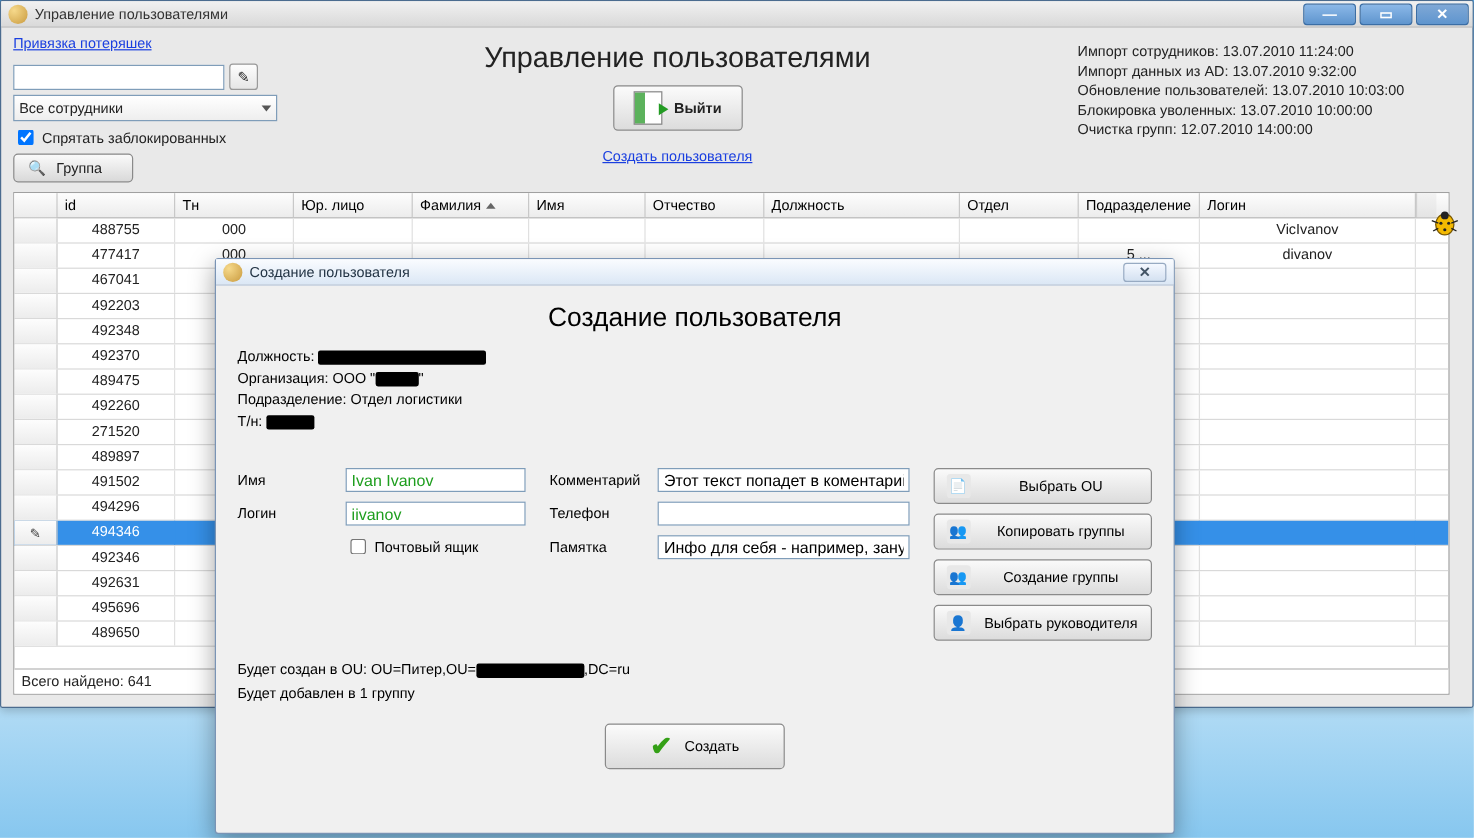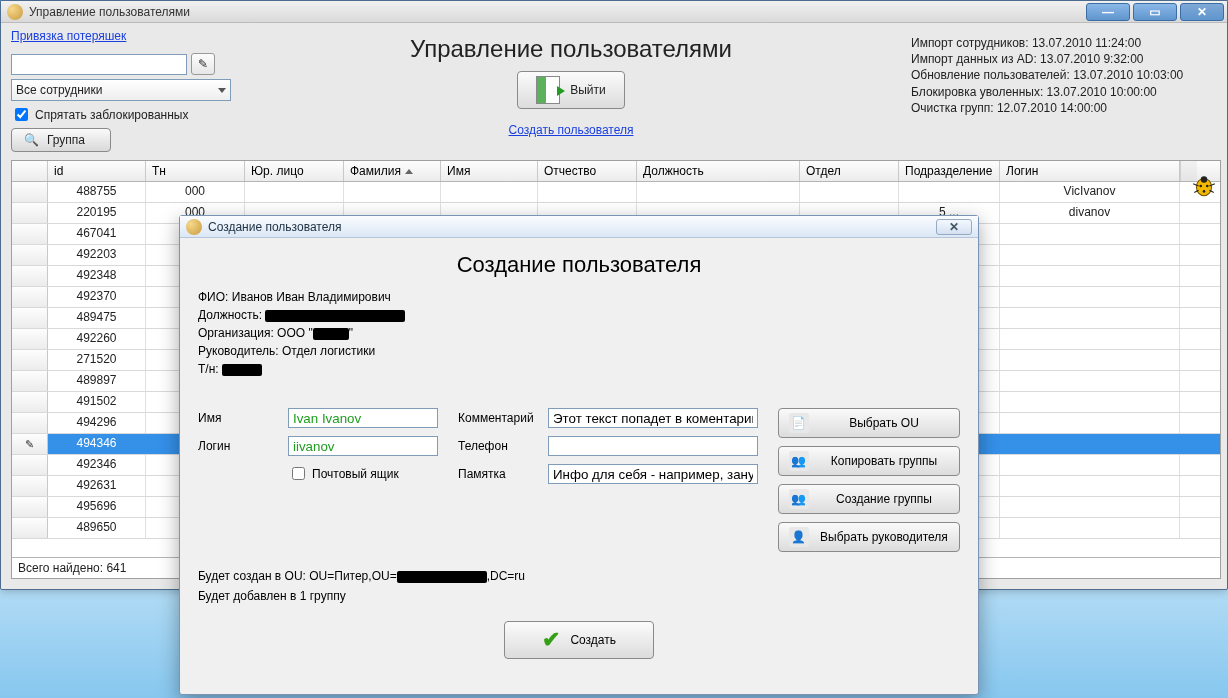--- a/index.html
+++ b/index.html
@@ -4,35 +4,35 @@
 <style>
   * { box-sizing: border-box; }
   html, body { margin:0; padding:0; font-family: "Segoe UI", Tahoma, Arial, sans-serif; font-size:12px; width:1228px; height:698px; overflow:hidden; background: linear-gradient(180deg,#3b94d8 0%, #9fd7f7 15%, #d6eefb 35%, #e5f4fc 65%, #87c7ef 100%); }
   .window { position:absolute; left:0; top:0; width:1228px; height:590px; background:#e9e9e9; border:1px solid #4b6c8f; border-radius:2px; box-shadow:0 2px 8px rgba(0,0,0,.2); }
   .titlebar { height:22px; background:linear-gradient(#f1f1f1,#d9d9d9); display:flex; align-items:center; padding:0 0 0 6px; border-bottom:1px solid #bbb; }
   .titlebar .icon { width:16px; height:16px; margin-right:6px; background:radial-gradient(circle at 30% 30%, #f6d98b, #c99a3e); border-radius:50%; display:inline-block; }
   .titlebar .title { flex:1; color:#333; }
   .winbtns { display:flex; gap:3px; padding-right:3px; }
   .winbtn { width:44px; height:18px; border:1px solid #3b6ea5; border-radius:3px; background:linear-gradient(#8bb8e8,#5f95ce); display:flex; align-items:center; justify-content:center; color:#fff; font-weight:bold; }
   .winbtn.close { background:linear-gradient(#7fa8d6,#5f95ce); }
-  .content { position:relative; padding:6px 6px 10px 10px; display:flex; flex-direction:column; height:calc(100% - 22px); color:#222; }
+  .content { position:relative; padding:6px 19px 10px 10px; display:flex; flex-direction:column; height:calc(100% - 22px); color:#222; }
   .toprow { display:flex; align-items:flex-start; gap:8px; }
   .leftcol { width:220px; display:flex; flex-direction:column; gap:4px; }
   .link { color:#1a3fe0; text-decoration:underline; cursor:pointer; }
   .searchrow { display:flex; gap:4px; align-items:center; margin-top:6px; }
   .txt { height:21px; border:1px solid #7f9db9; padding:2px 4px; background:#fff; }
   .sqbtn { width:24px; height:22px; border:1px solid #999; border-radius:3px; background:linear-gradient(#fdfdfd,#e6e6e6); display:flex; align-items:center; justify-content:center; }
   .combo { height:22px; border:1px solid #7f9db9; background:linear-gradient(#fff,#eee); display:flex; align-items:center; padding:0 4px; justify-content:space-between; }
   .chev { width:0; height:0; border-left:4px solid transparent; border-right:4px solid transparent; border-top:5px solid #555; }
   .checkrow { display:flex; align-items:center; gap:4px; }
   .btn { height:24px; border:1px solid #8a8a8a; border-radius:4px; background:linear-gradient(#fafafa,#d9d9d9); display:flex; align-items:center; padding:0 12px; gap:8px; color:#222; }
   .findbtn { width:100px; }
   .midcol { flex:1; display:flex; flex-direction:column; align-items:center; gap:8px; }
   .headline { font-size:24px; font-weight:400; color:#222; margin-top:6px; font-family: "Arial", sans-serif; }
-  .bigbtn { width:108px; height:38px; border:1px solid #8a8a8a; border-radius:4px; background:linear-gradient(#fbfbfb,#dcdcdc); display:flex; align-items:center; justify-content:center; gap:10px; }
+  .bigbtn { width:108px; height:38px; border:1px solid #8a8a8a; border-radius:4px; background:linear-gradient(#fbfbfb,#dcdcdc); display:flex; align-items:center; justify-content:center; gap:10px;font-weight:bold; }
   .exiticon { width:24px; height:28px; background:linear-gradient(90deg,#5cb25c 40%, #fff 40%); border:1px solid #888; position:relative; }
   .exiticon::after { content:""; position:absolute; right:-6px; top:9px; width:0;height:0;border-top:5px solid transparent;border-bottom:5px solid transparent;border-left:8px solid #239b23; }
   .rightcol { width:310px; font-size:12px; color:#222; line-height:1.35; margin-top:6px; }
   .grid { flex:1; margin-top:8px; border:1px solid #a0a0a0; background:#fff; display:flex; flex-direction:column; min-height:0; }
   .ghead { display:flex; background:linear-gradient(#fdfdfd,#ececec); border-bottom:1px solid #b5b5b5; }
   .gh { border-right:1px solid #c8c8c8; padding:3px 6px; font-weight:400; color:#000; display:flex; align-items:center; gap:4px; }
   .sorticon { width:0;height:0;border-left:4px solid transparent;border-right:4px solid transparent;border-bottom:5px solid #666; }
   .gbody { overflow:hidden; flex:1; }
   .gr { display:flex; height:21px; border-bottom:1px solid #d9d9d9;text-align:center; }
   .gc { border-right:1px solid #e0e0e0; padding:2px 6px; overflow:hidden; white-space:nowrap; }
@@ -189,21 +189,21 @@
             <div class="gc c-fam"></div>
             <div class="gc c-name"></div>
             <div class="gc c-otch"></div>
             <div class="gc c-dolzh"></div>
             <div class="gc c-otdel"></div>
             <div class="gc c-podr"></div>
             <div class="gc c-login">VicIvanov</div>
           </div>
           <div class="gr">
             <div class="rowhead"></div>
-            <div class="gc c-id">220195</div>
+            <div class="gc c-id">477417</div>
             <div class="gc c-tn">000</div>
             <div class="gc c-jur"></div>
             <div class="gc c-fam"></div>
             <div class="gc c-name"></div>
             <div class="gc c-otch"></div>
             <div class="gc c-dolzh"></div>
             <div class="gc c-otdel"></div>
             <div class="gc c-podr">5 ...</div>
             <div class="gc c-login">divanov</div>
           </div>
@@ -413,30 +413,27 @@
 <div class="modal">
   <div class="mtitlebar">
     <span class="icon"></span>
     <span class="title">Создание пользователя</span>
     <div class="mclose">✕</div>
   </div>
   <div class="mbody">
     <div class="mheadline">Создание пользователя</div>
 
     <div class="infoline">
-      <span>ФИО:</span> <span>Иванов Иван Владимирович</span>
-    </div>
-    <div class="infoline">
       <span>Должность:</span> <span class="redact" style="width:140px"></span>
     </div>
     <div class="infoline">
       <span>Организация:</span> <span>ООО "</span><span class="redact" style="width:36px"></span><span>"</span>
     </div>
     <div class="infoline">
-      <span>Руководитель:</span> <span>Отдел логистики</span>
+      <span>Подразделение:</span> <span>Отдел логистики</span>
     </div>
     <div class="infoline">
       <span>Т/н:</span> <span class="redact" style="width:40px"></span>
     </div>
 
     <div class="formgrid">
       <div class="col">
         <div class="frow">
           <span class="flabel">Имя</span>
           <input class="finput green" value="Ivan Ivanov" style="">

